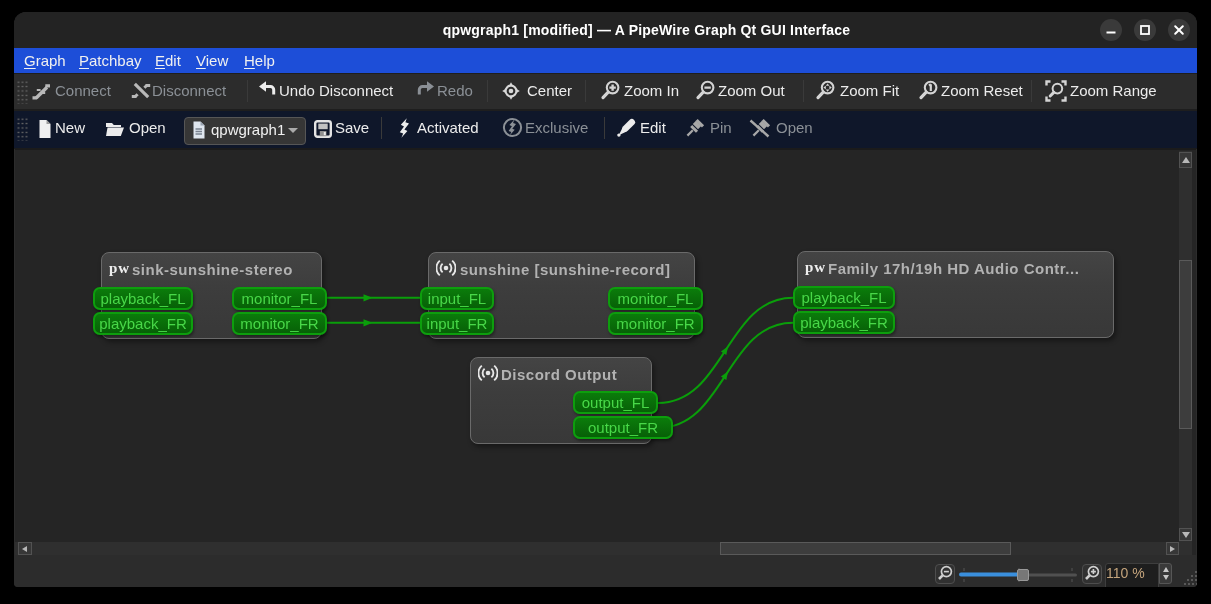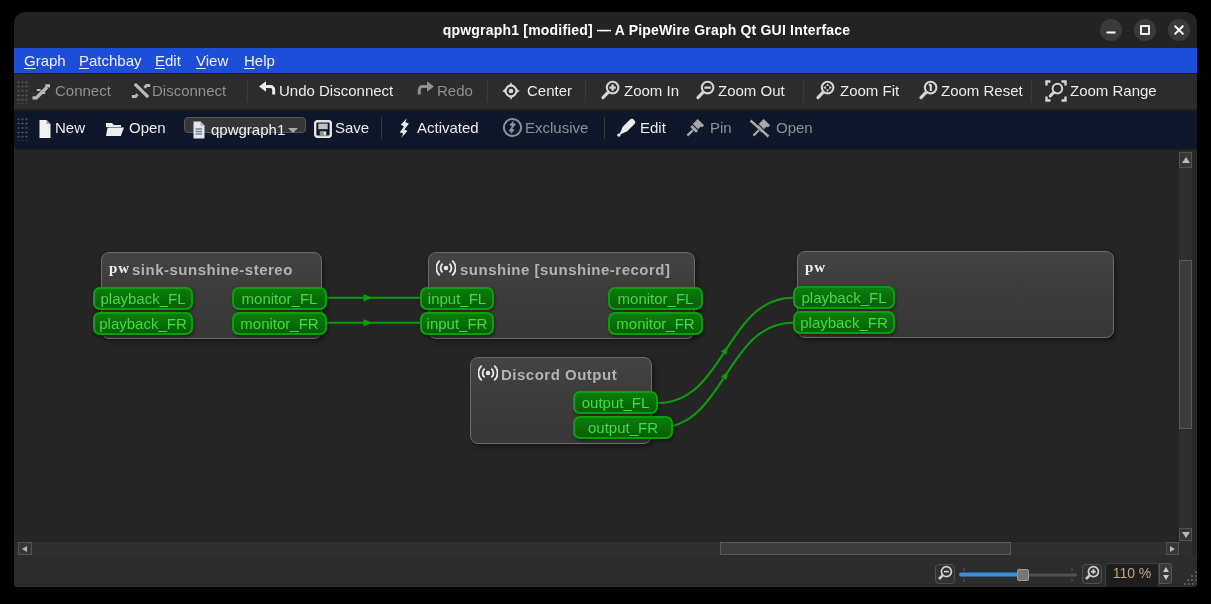--- a/index.html
+++ b/index.html
@@ -43,25 +43,25 @@
 
 .sb { position:absolute; background:#2f2f2f; }
 .sbthumb { position:absolute; background:#3d3d3d; border:1px solid #5a5a5a; }
 .sbbtn { position:absolute; background:#373737; border:1px solid #525252; }
 .arr { position:absolute; width:0; height:0; }
 
 #statusbar { position:absolute; left:0; top:544px; width:100%; height:31px; background:#2c2c2c; }
 .zbtn { position:absolute; width:20px; height:20px; background:#313131; border:1px solid #4e4e4e; border-radius:4px; }
 #spin { position:absolute; left:1091px; top:7px; width:54px; height:34px; background:#1e1e1e;
   border:1px solid #3e3e3e; border-radius:3px 0 0 3px; color:#c4a47c; font-size:14px;
-  text-align:center; line-height:19px; }
+  line-height:19px; }
 #spinbtns { position:absolute; left:1145px; top:7px; width:13px; height:21px; background:#3a3a3a;
   border:1px solid #565656; border-radius:0 3px 3px 0; }
 
-#combo { position:absolute; left:170px; top:6px; width:122px; height:16px; background:#363636;
+#combo { position:absolute; left:170px; top:6px; width:122px; height:28px; background:#363636;
   border:1px solid #565656; border-radius:4px; }
 svg.ic { display:block; }
 </style>
 </head>
 <body>
 <div id="win">
 
   <div id="titlebar">
     <div id="title">qpwgraph1 [modified] — A PipeWire Graph Qt GUI Interface</div>
     <div class="winbtn" style="left:1086px;"></div>
@@ -249,20 +249,21 @@
       <circle cx="10" cy="9" r="2.3" fill="#e6e6e6"></circle>
       <path d="M6.6 4.6 A5.8 5.8 0 0 0 6.6 13.4 M13.4 4.6 A5.8 5.8 0 0 1 13.4 13.4" fill="none" stroke="#e6e6e6" stroke-width="1.9"></path>
       <path d="M3.8 1.6 A9.8 9.8 0 0 0 3.8 16.4 M16.2 1.6 A9.8 9.8 0 0 1 16.2 16.4" fill="none" stroke="#e6e6e6" stroke-width="1.9"></path>
     </svg>
     <span class="ntitle" style="left:31px;">sunshine [sunshine-record]</span>
   </div>
   <div class="node" style="left:783px;top:239px;width:317px;">
     <svg class="ic" style="position:absolute;left:7px;top:7px;" width="21" height="17" viewBox="0 0 21 17">
         <text x="0" y="12.5" font-family="Liberation Serif" font-weight="bold" font-size="15px" letter-spacing="1" fill="#ededed">pw</text>
       </svg>
+    <span class="ntitle" style="left:30px;">Family 17h/19h HD Audio Contr...</span>
   </div>
   <div class="node" style="left:456px;top:345px;width:182px;">
     <svg class="ic" style="position:absolute;left:7px;top:6px;" width="20" height="18" viewBox="0 0 20 18">
       <circle cx="10" cy="9" r="2.3" fill="#e6e6e6"></circle>
       <path d="M6.6 4.6 A5.8 5.8 0 0 0 6.6 13.4 M13.4 4.6 A5.8 5.8 0 0 1 13.4 13.4" fill="none" stroke="#e6e6e6" stroke-width="1.9"></path>
       <path d="M3.8 1.6 A9.8 9.8 0 0 0 3.8 16.4 M16.2 1.6 A9.8 9.8 0 0 1 16.2 16.4" fill="none" stroke="#e6e6e6" stroke-width="1.9"></path>
     </svg>
     <span class="ntitle" style="left:30px;">Discord Output</span>
   </div>
 

